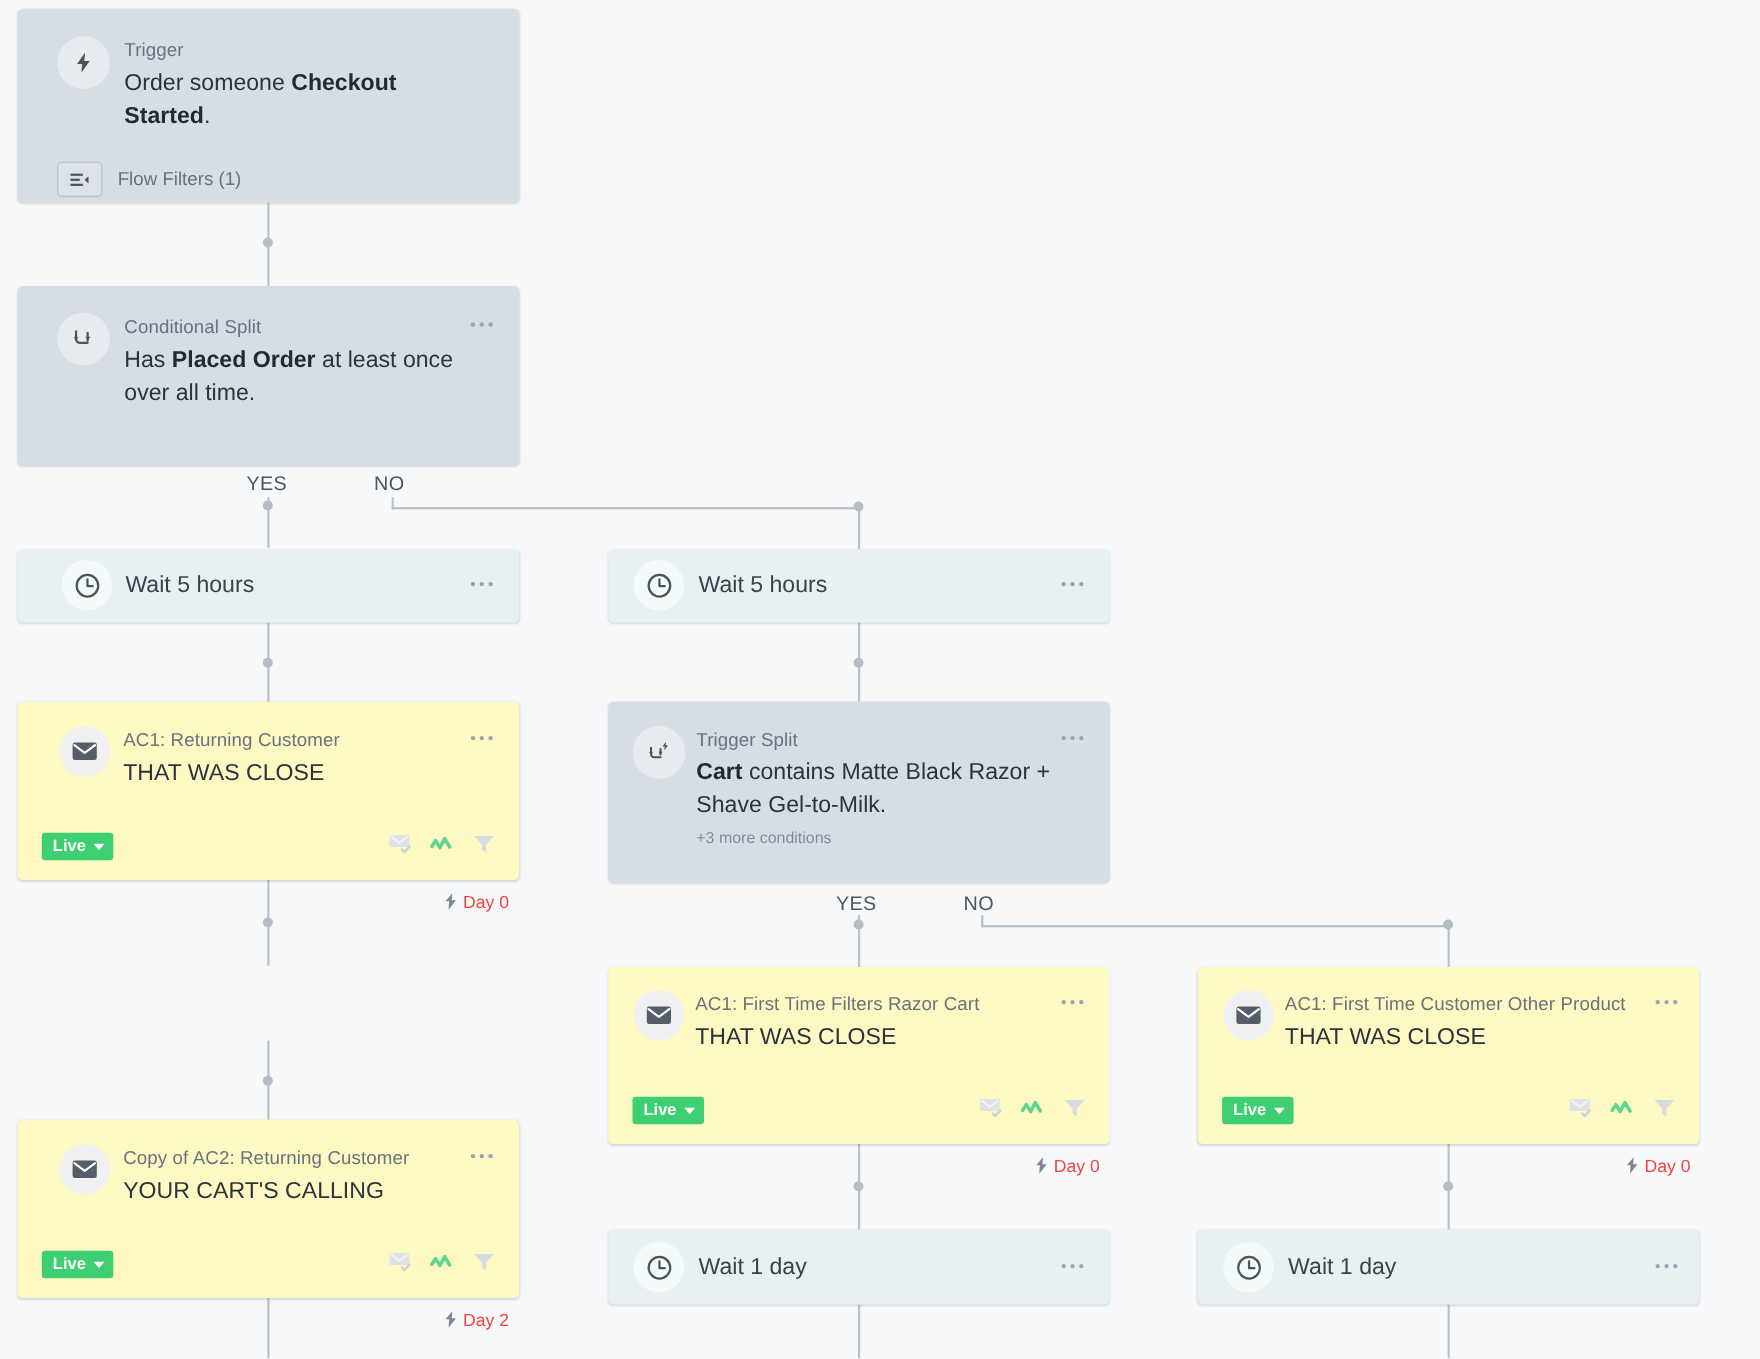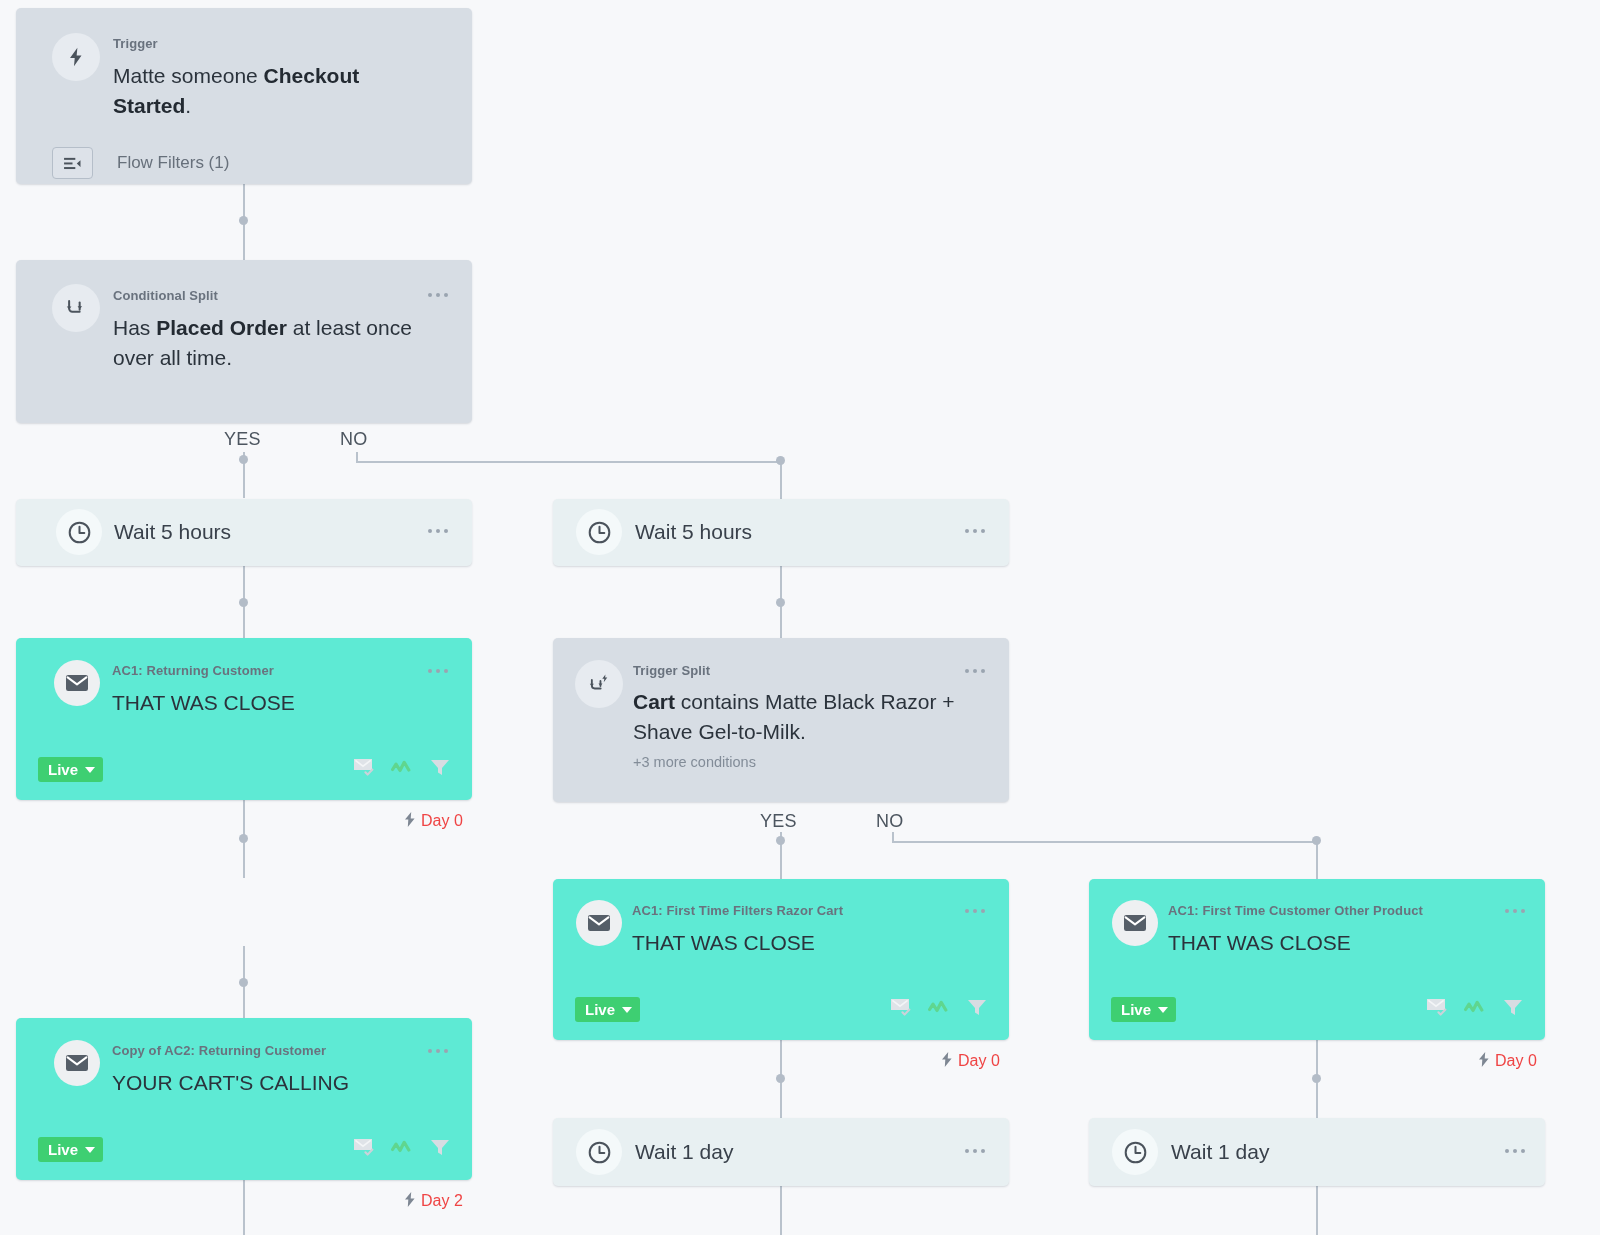--- a/index.html
+++ b/index.html
@@ -40,21 +40,21 @@
 
   
   .node {
     position: absolute;
     border-radius: 5px;
     box-sizing: border-box;
     box-shadow: 0 1px 2px rgba(40,55,75,.16);
   }
   .node.split  { background: #d7dde4; }
   .node.wait   { background: #e8f0f2; }
-  .node.email  { background: #5eead4; }
+  .node.email  { background: #fef9c3; }
 
   .node-inner {
     position: relative;
     height: 100%;
     box-sizing: border-box;
   }
 
   .circ {
     position: absolute;
     border-radius: 50%;
@@ -62,23 +62,23 @@
     display: flex;
     align-items: center;
     justify-content: center;
   }
   .node.split .circ { background: #e7ebf0; }
   .node.wait  .circ { background: #f4f9fa; }
   .node.email .circ { background: #eef0f2; }
 
   .kicker {
     position: absolute;
-    font-size: 13px;
+    font-size: 17px;
     color: #69727e;
-    font-weight: 700;
+    font-weight: 400;
     letter-spacing: .1px;
     white-space: nowrap;
   }
   .headline {
     position: absolute;
     font-size: 21px;
     line-height: 30px;
     color: #2b333c;
     font-weight: 400;
   }
@@ -106,21 +106,21 @@
     width: 4px; height: 4px;
     border-radius: 50%;
     background: #9aa4b0;
   }
 
   
   .filter-row {
     position: absolute;
     display: flex;
     align-items: center;
-    gap: 24px;
+    gap: 14px;
   }
   .filter-btn {
     width: 39px; height: 30px;
     border: 1px solid #b5bec9;
     border-radius: 4px;
     background: #dde2e9;
     display: flex;
     align-items: center;
     justify-content: center;
   }
@@ -226,21 +226,21 @@
   <div class="vline" style="left:1316px; top:1186px; height:49px;"></div>
 
   <div class="node split" style="left:16px; top:8px; width:456px; height:176px;">
     <div class="node-inner">
       <div class="circ" style="left:36px; top:25px; width:48px; height:48px;">
         <svg width="22" height="22" viewBox="0 0 24 24" aria-hidden="true">
           <path d="M13.5 2 5.5 13.2h5.1L9.8 22l8.2-11.6h-5.3z" fill="#4b535c"></path>
         </svg>
       </div>
       <div class="kicker" style="left:97px; top:28px;">Trigger</div>
-      <div class="headline" style="left:97px; top:53px; width:300px;"><span>Matte someone </span><b>Checkout Started</b><span>.</span></div>
+      <div class="headline" style="left:97px; top:53px; width:300px;"><span>Order someone </span><b>Checkout Started</b><span>.</span></div>
       <div class="filter-row" style="left:36px; top:139px;">
         <div class="filter-btn">
           <svg width="19" height="15" viewBox="0 0 20 16" aria-hidden="true">
             <rect x="1" y="2" width="12" height="2.1" fill="#4b535c"></rect>
             <rect x="1" y="6.9" width="9" height="2.1" fill="#4b535c"></rect>
             <rect x="1" y="11.8" width="12" height="2.1" fill="#4b535c"></rect>
             <path d="M18.5 4.4v7.2L14.6 8z" fill="#4b535c"></path>
           </svg>
         </div>
         <div class="filter-text">Flow Filters (1)</div>

